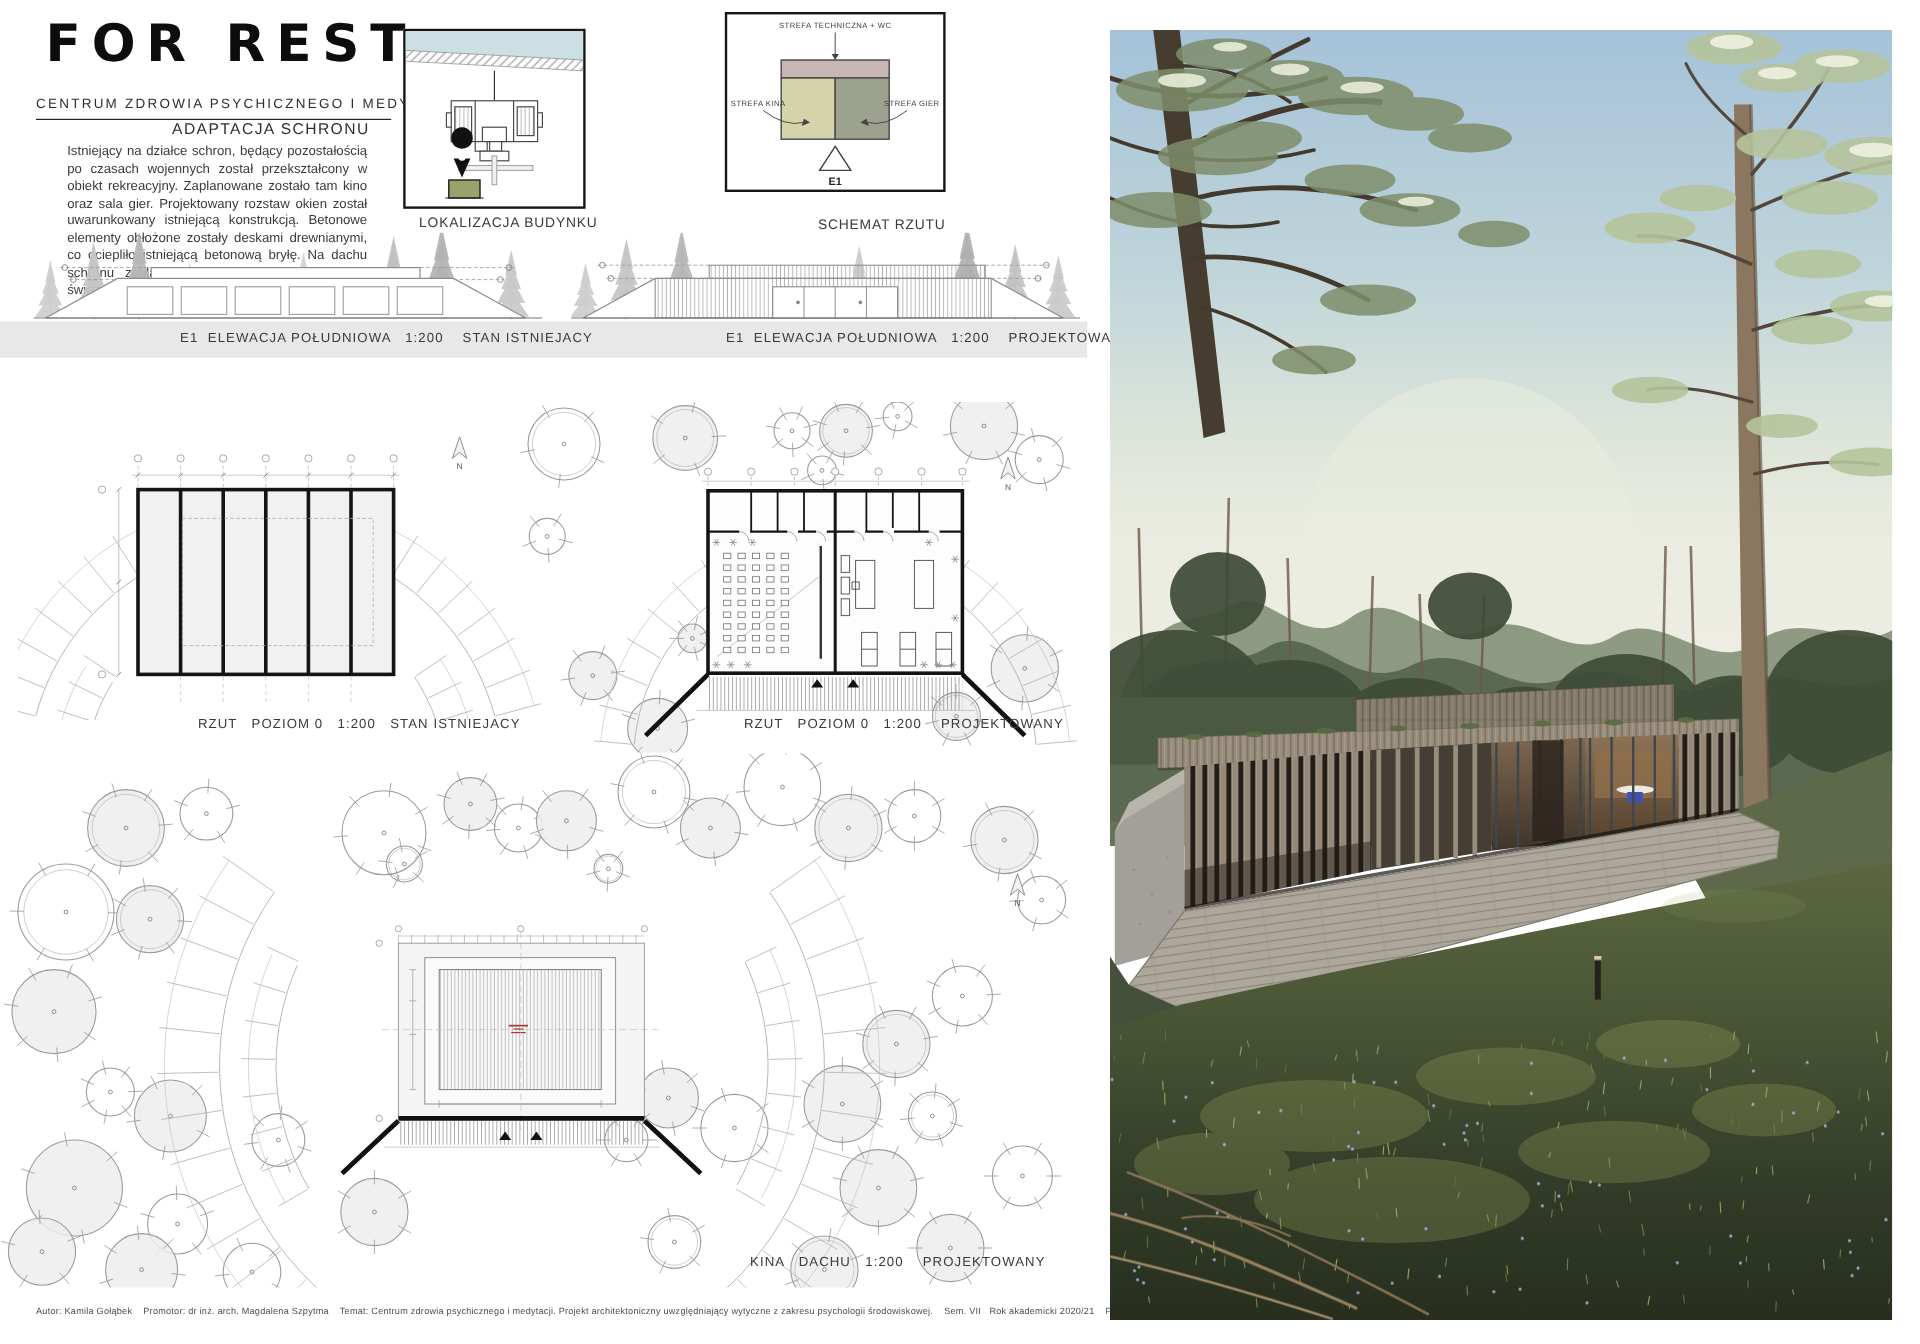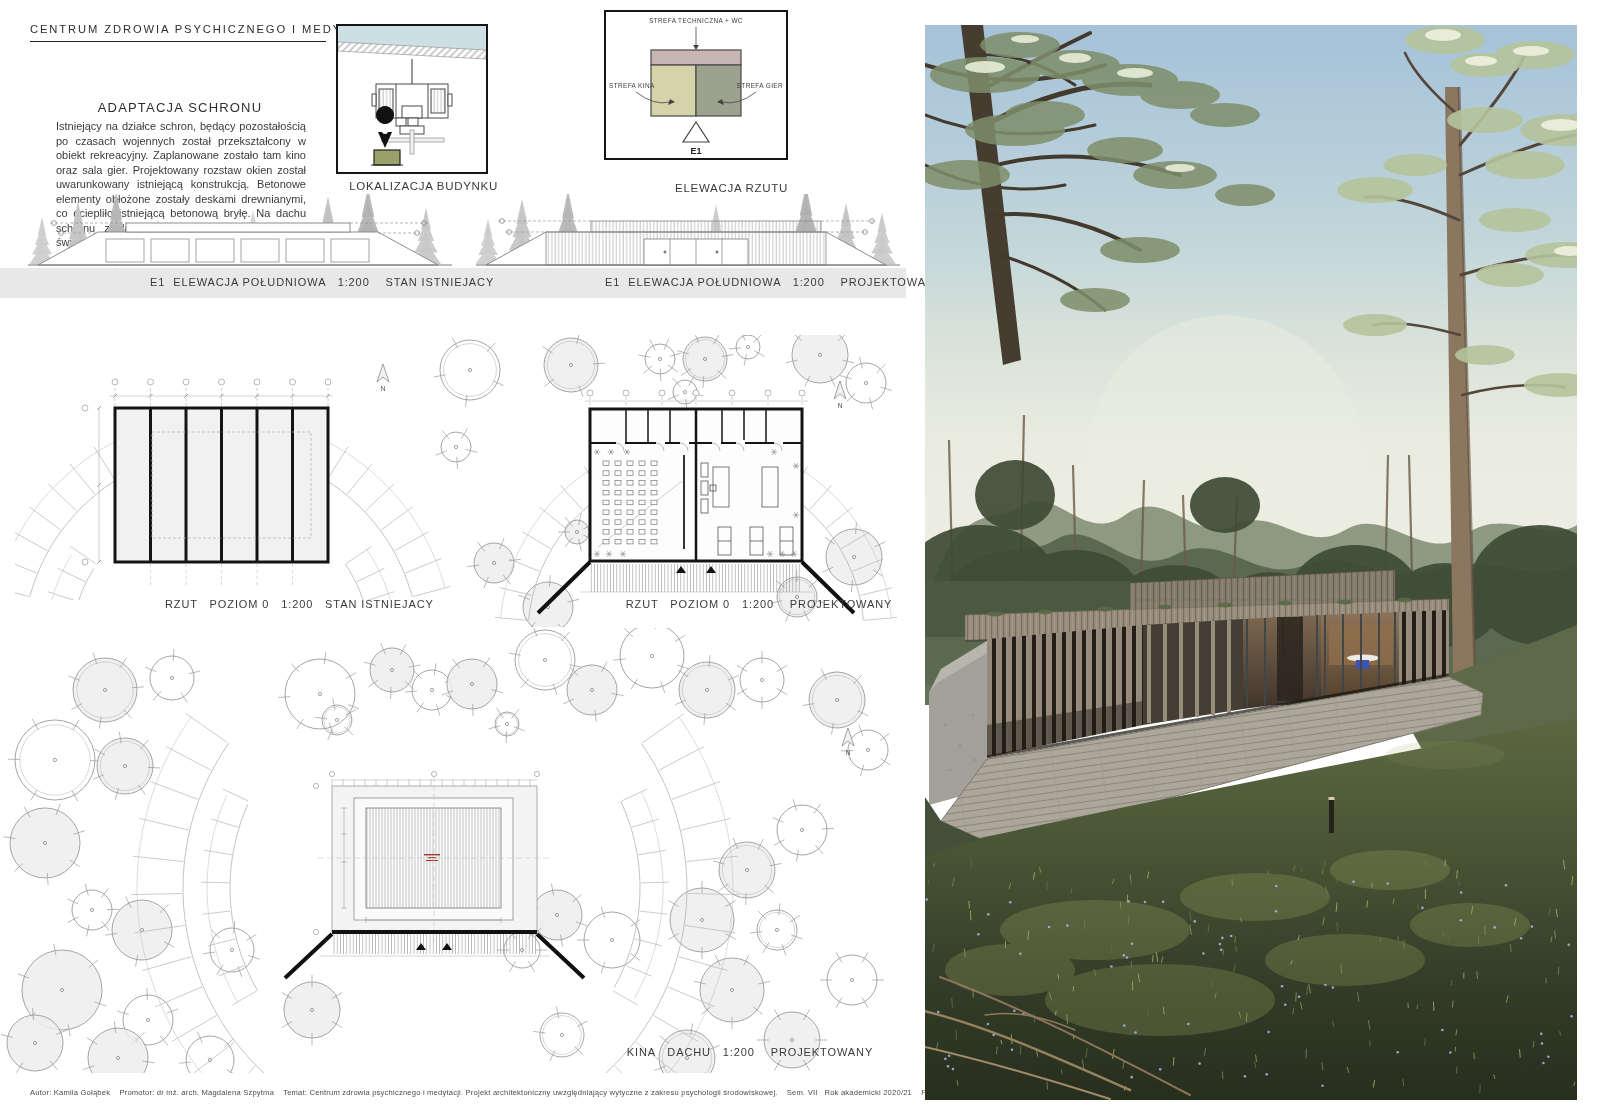--- a/index.html
+++ b/index.html
@@ -9,30 +9,30 @@
   .abs{position:absolute}
   svg{display:block}
   
   .logo{position:absolute;left:30px;top:16px;width:296px}
   .logo-row{display:flex;align-items:flex-start;gap:8px}
   .logo-title{font-family:"DejaVu Sans",sans-serif;font-weight:800;font-size:43px;line-height:1;
               letter-spacing:9px;color:#0d0d0d;white-space:pre}
   .logo-subtitle{margin-top:7px;font-size:11.2px;letter-spacing:1.9px;color:#2e2e2e;white-space:pre}
   .logo-rule{margin-top:6px;border-top:1.6px solid #222;width:296px}
   
-  .intro-heading{position:absolute;left:52px;top:100px;width:256px;text-align:center;
+  .intro-heading{position:absolute;left:52px;top:100px;width:256px;text-align:right;
                  font-size:13px;letter-spacing:1.2px;color:#2f2f2f;white-space:pre}
   .intro-body{position:absolute;left:56px;top:119px;width:250px;font-size:11px;line-height:1.32;
               text-align:justify;color:#3a3a3a}
   
   .fig-box{position:absolute;background:#fff;border:2px solid #161616}
   .caption{position:absolute;font-size:11.5px;letter-spacing:.7px;color:#3a3a3a;text-align:right;white-space:pre}
   
   .dwg-label{position:absolute;font-size:11px;letter-spacing:.9px;color:#3a3a3a;
-             text-align:center;white-space:pre}
+             text-align:left;white-space:pre}
   .ground-band{position:absolute;left:0;top:268px;width:906px;height:30px;background:#e8e8e8}
   .footer{position:absolute;left:30px;top:1088px;width:870px;font-size:7.6px;letter-spacing:.2px;
           color:#4c4c4c;white-space:pre}
   .render{position:absolute;left:925px;top:25px;width:652px;height:1075px;overflow:hidden}
 </style>
 </head>
 <body>
 
 <svg width="0" height="0" style="position:absolute">
   <defs>
@@ -89,20 +89,28 @@
     <linearGradient id="glassWarm2" x1="0" y1="0" x2="0" y2="1">
       <stop offset="0" stop-color="#8d7358"></stop>
         <stop offset="1" stop-color="#57432f"></stop>
     </linearGradient>
   </defs>
 </svg>
 
 <div class="board">
 
   <div class="logo">
+    <div class="logo-row">
+      <svg width="44" height="58">
+        <polygon points="41,2 41,56 3,56" fill="#0d0d0d"></polygon>
+        <polygon points="41,33 29,45 41,45" fill="#ffffff"></polygon>
+        <polygon points="12,56 20,48 20,56" fill="#0d0d0d"></polygon>
+      </svg>
+      <div class="logo-title">FOR REST</div>
+    </div>
     <div class="logo-subtitle">CENTRUM ZDROWIA PSYCHICZNEGO I MEDYTACJI</div>
     <div class="logo-rule"></div>
   </div>
 
   <div class="intro-heading">ADAPTACJA SCHRONU</div>
   <div class="intro-body">Istniejący na działce schron, będący pozostałością po czasach wojennych został przekształcony w obiekt rekreacyjny. Zaplanowane zostało tam kino oraz sala gier. Projektowany rozstaw okien został uwarunkowany istniejącą konstrukcją. Betonowe elementy obłożone zostały deskami drewnianymi, co ociepliło istniejącą betonową bryłę. Na dachu schronu zaplanowano miejsce do ćwiczeń na świeżym powietrzu.</div>
 
   <div class="fig-box" style="left:336px;top:24px;width:152px;height:150px">
     <svg width="148" height="146" viewBox="0 0 148 146">
       <polygon points="0,0 148,0 148,24 0,16" fill="#ccdfe3"></polygon>
@@ -146,21 +154,21 @@
       <text x="3" y="76" font-size="6.4" letter-spacing="0.4" fill="#3c3c3c">STREFA KINA</text>
       <path d="M30,80 Q48,94 64,90" fill="none" stroke="#444" stroke-width="0.8"></path>
       <polygon points="64,87 69,90 62,93" fill="#444"></polygon>
       <text x="177" y="76" text-anchor="end" font-size="6.4" letter-spacing="0.4" fill="#3c3c3c">STREFA GIER</text>
       <path d="M150,80 Q132,94 116,90" fill="none" stroke="#444" stroke-width="0.8"></path>
       <polygon points="116,87 111,90 118,93" fill="#444"></polygon>
       <polygon points="90,110 77,130 103,130" fill="#ffffff" stroke="#444" stroke-width="1.2"></polygon>
       <text x="90" y="142" text-anchor="middle" font-size="9" font-weight="bold" fill="#222">E1</text>
     </svg>
   </div>
-  <div class="caption" style="left:604px;top:182px;width:184px">ELEWACJA RZUTU</div>
+  <div class="caption" style="left:604px;top:182px;width:184px">SCHEMAT RZUTU</div>
 
   <div class="ground-band"></div>
 
   <svg class="abs" style="left:28px;top:194px" width="424" height="76" viewBox="0 0 424 76">
     <g id="e1trees">
         <line x1="50" y1="72" x2="50" y2="14" stroke="#c4c4c4" stroke-width="1.4"></line>
         <polygon points="50,7.04 44.75,31.4 55.25,31.4" fill="#c4c4c4" opacity="0.92"></polygon>
         <polygon points="50,19.799999999999997 41.15,44.16 58.85,44.16" fill="#c4c4c4" opacity="0.92"></polygon>
         <polygon points="50,32.559999999999995 37.55,56.919999999999995 62.45,56.919999999999995" fill="#c4c4c4" opacity="0.92"></polygon>
         <polygon points="50,45.32 33.95,69.68 66.05,69.68" fill="#c4c4c4" opacity="0.92"></polygon>

